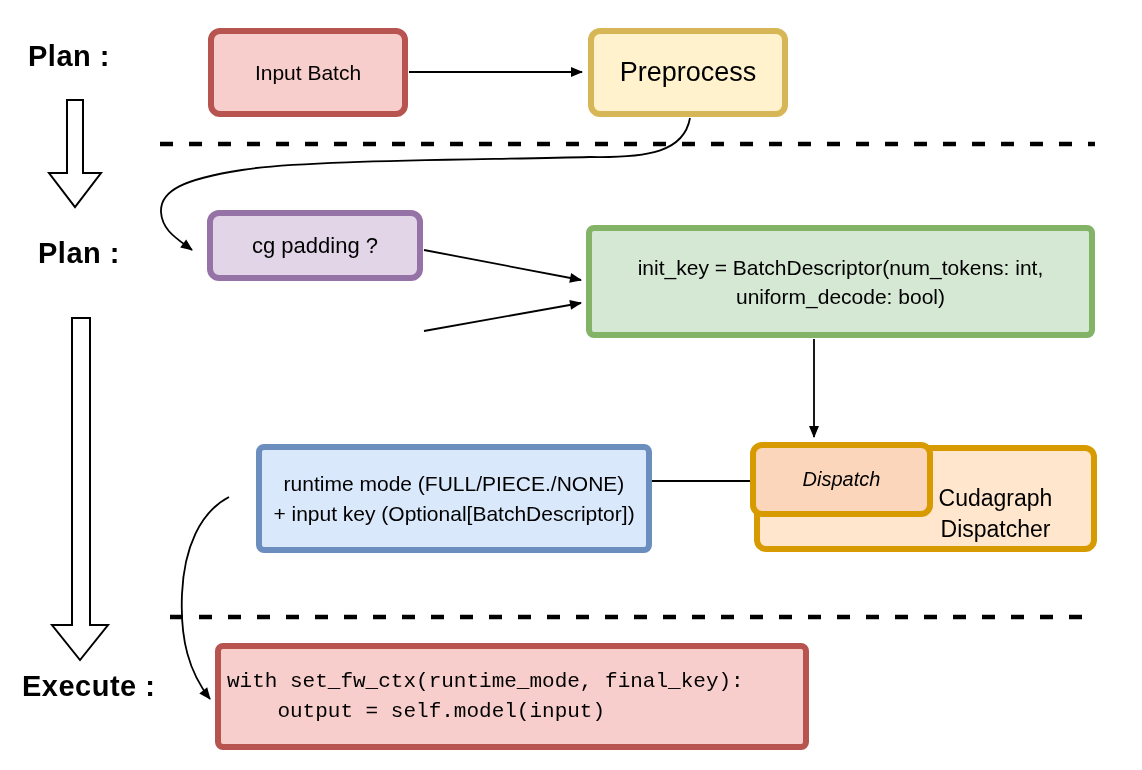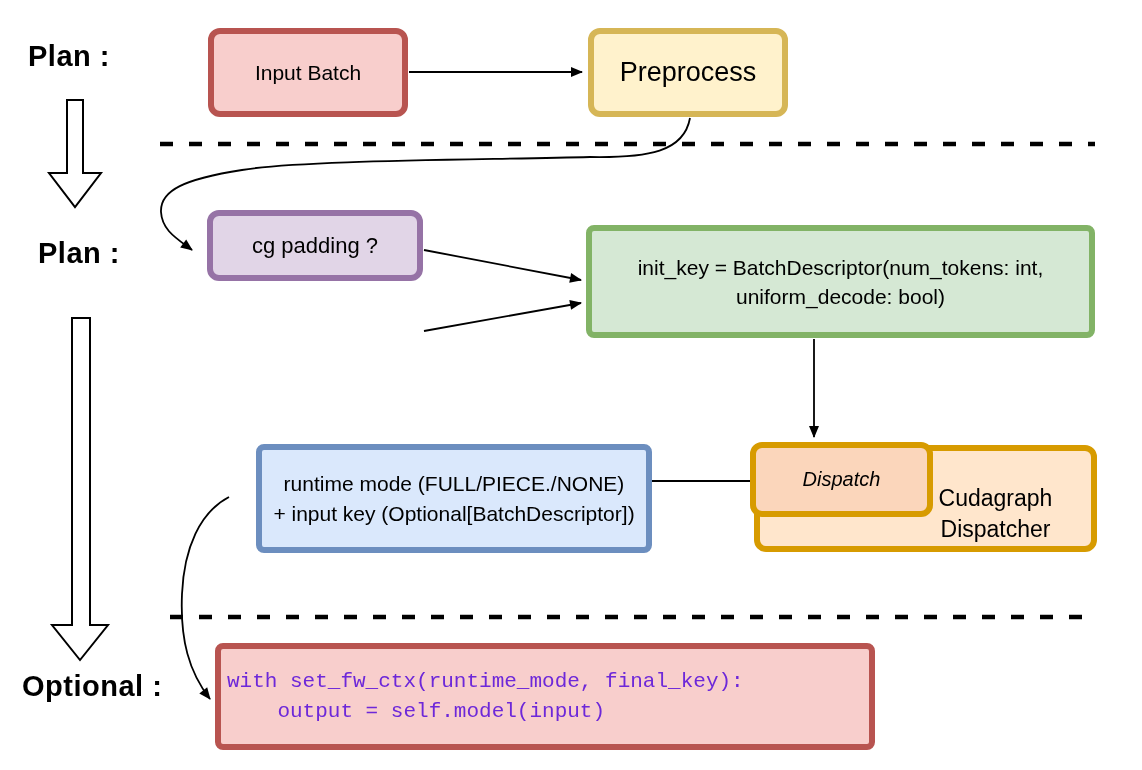--- a/index.html
+++ b/index.html
@@ -24,22 +24,22 @@
   #node-init-key{left:586px;top:225px;width:509px;height:113px;font-size:21px;line-height:29px;flex-direction:column;}
   #node-cudagraph{left:754px;top:445px;width:343px;height:107px;}
   #node-cudagraph .cg-text{
     position:absolute;right:8px;top:0;width:175px;height:100%;
     display:flex;flex-direction:column;align-items:center;justify-content:center;
     font-size:23px;line-height:31px;margin-top:15px;
   }
   #node-dispatch{left:750px;top:442px;width:183px;height:75px;font-size:20px;z-index:3;font-style:italic;}
   #node-runtime{left:227px;top:444px;width:396px;height:109px;font-size:21px;line-height:30px;flex-direction:column;}
   #node-execute-code{
-    left:215px;top:643px;width:660px;height:107px;
-    font-family:"Liberation Mono",monospace;font-size:21px;line-height:30px;color:#6d28d9;
+    left:215px;top:643px;width:594px;height:107px;
+    font-family:"Liberation Mono",monospace;font-size:21px;line-height:30px;color:#000000;
     flex-direction:column;align-items:flex-start;justify-content:center;text-align:left;
     padding-left:6px;
   }
   #node-execute-code .code-line{white-space:pre;}
   #connectors{position:absolute;left:0;top:0;width:1142px;height:770px;z-index:1;}
 </style>
 </head>
 <body>
 
 <div id="canvas">
@@ -62,21 +62,21 @@
     <line x1="424" y1="331" x2="581" y2="303" stroke="#000" stroke-width="1.8" marker-end="url(#ah)"></line>
     <line x1="814" y1="339" x2="814" y2="437" stroke="#000" stroke-width="1.8" marker-end="url(#ah)"></line>
     <line x1="750" y1="481" x2="632" y2="481" stroke="#000" stroke-width="1.8" marker-end="url(#ah)"></line>
 
     <path d="M690,118 C684,152 648,158 590,157 C480,160 300,160 242,170 C185,179 160,190 161,212 C162,230 176,238 192,250" fill="none" stroke="#000" stroke-width="1.8" marker-end="url(#ah)"></path>
     <path d="M229,497 C200,512 184,548 182,594 C180,640 189,672 210,699" fill="none" stroke="#000" stroke-width="1.8" marker-end="url(#ah)"></path>
   </svg>
 
   <div class="stage-label" style="left:28px;top:40px;">Plan :</div>
   <div class="stage-label" style="left:38px;top:237px;">Plan :</div>
-  <div class="stage-label" style="left:22px;top:670px;">Optional :</div>
+  <div class="stage-label" style="left:22px;top:670px;">Execute :</div>
 
   <div id="node-input-batch" class="node r12" style="background-color: rgb(248, 206, 204); border-color: rgb(184, 84, 80);">
     <span>Input Batch</span>
   </div>
 
   <div id="node-preprocess" class="node r12" style="background-color: rgb(255, 242, 204); border-color: rgb(214, 182, 86);">
     <span>Preprocess</span>
   </div>
 
   <div id="node-cg-padding" class="node r12" style="background-color: rgb(225, 213, 231); border-color: rgb(150, 115, 166);">

